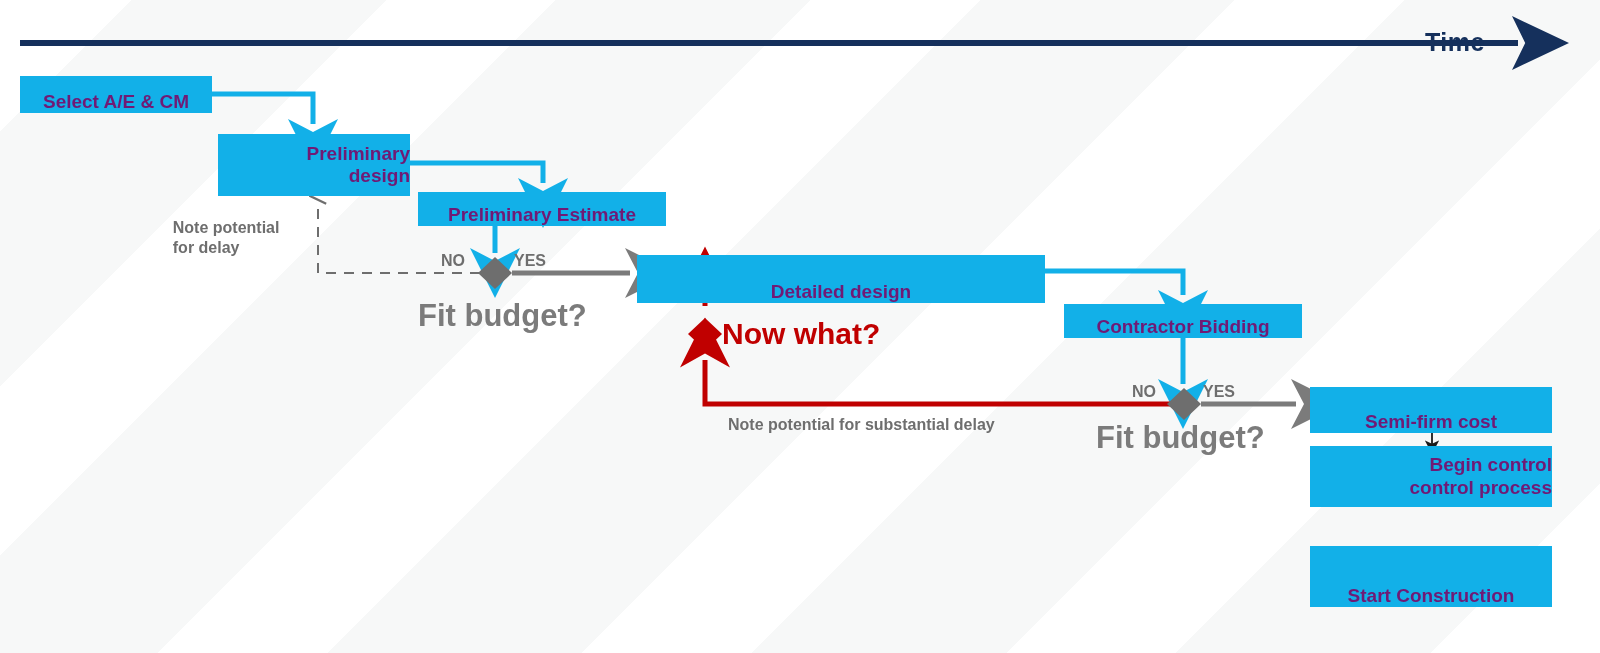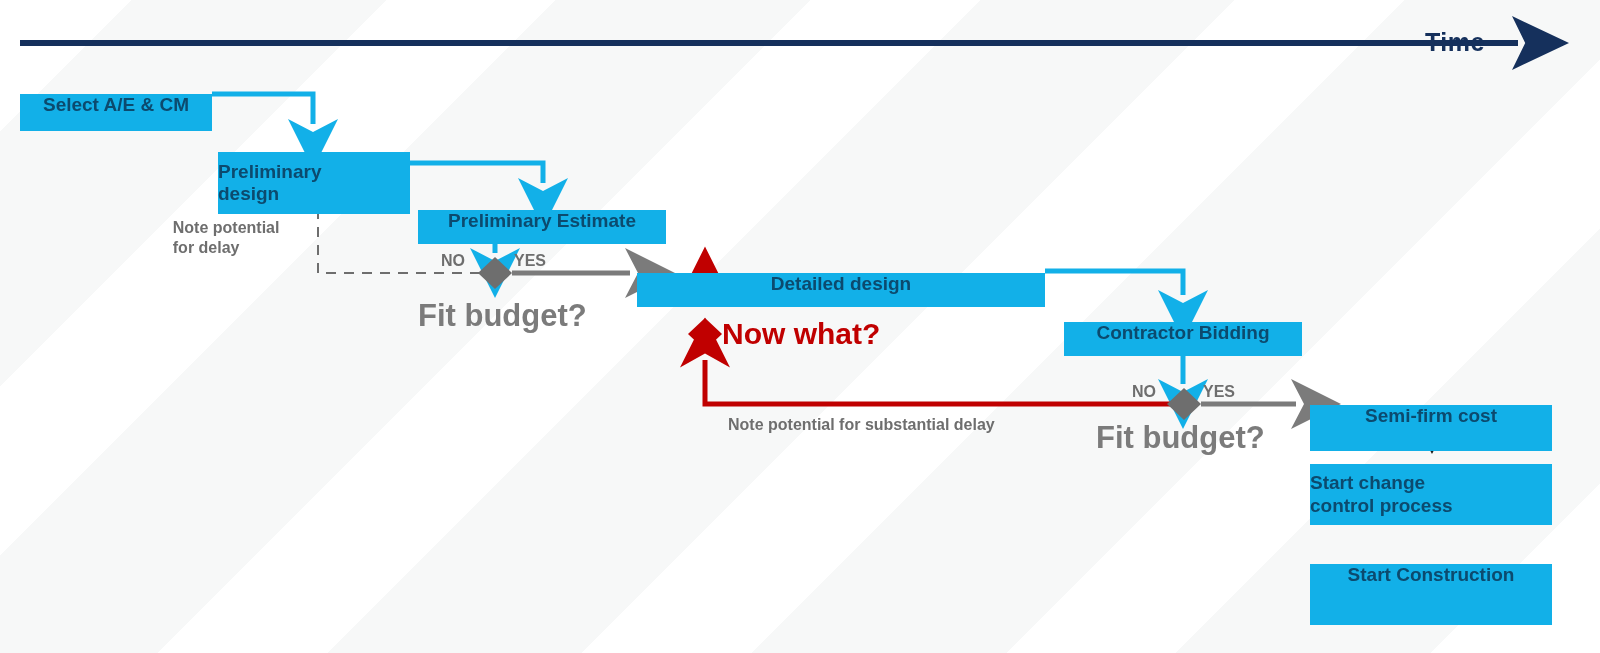--- a/index.html
+++ b/index.html
@@ -26,29 +26,28 @@
     position: absolute;
     left: 0;
     top: 0;
     width: 1600px;
     height: 653px;
     pointer-events: none;
   }
   .node {
     position: absolute;
     background: #12B0E8;
-    color: #0c4a6e;
+    color: #701a75;
     font-weight: bold;
     display: flex;
-    align-items: flex-start;
+    align-items: flex-end;
     justify-content: center;
     text-align: center;
     line-height: 1.18;
     box-sizing: border-box;
-    margin-top: 18px;
   }
   .node span { display: block; }
   .tlabel {
     position: absolute;
     font-weight: bold;
     white-space: pre;
   }
   .lbl-time {
     color: #15305C;
     font-size: 25px;
@@ -164,34 +163,34 @@
 
   <div class="node" style="left:218px; top:134px; width:192px; height:62px; font-size:19px; flex-direction:column;">
     <span>Preliminary</span>
     <span>design</span>
   </div>
 
   <div class="node" style="left:418px; top:192px; width:248px; height:34px; font-size:19px;">
     <span>Preliminary Estimate</span>
   </div>
 
-  <div class="node" style="left:637px; top:255px; width:408px; height:34px; font-size:19px;">
+  <div class="node" style="left:637px; top:255px; width:408px; height:48px; font-size:19px;">
     <span>Detailed design</span>
   </div>
 
   <div class="node" style="left:1064px; top:304px; width:238px; height:34px; font-size:19px;">
     <span>Contractor Bidding</span>
   </div>
 
   <div class="node" style="left:1310px; top:387px; width:242px; height:46px; font-size:19px;">
     <span>Semi-firm cost</span>
   </div>
 
   <div class="node" style="left:1310px; top:446px; width:242px; height:61px; font-size:19px; flex-direction:column;">
-    <span>Start change</span>
+    <span>Begin control</span>
     <span>control process</span>
   </div>
 
   <div class="node" style="left:1310px; top:546px; width:242px; height:61px; font-size:19px;">
     <span>Start Construction</span>
   </div>
 
   <div class="tlabel lbl-time" style="left:1425px; top:8px;">Time</div>
 
   <div class="tlabel lbl-grey-small" style="left:155px; top:198px; width:145px; text-align:left;">

